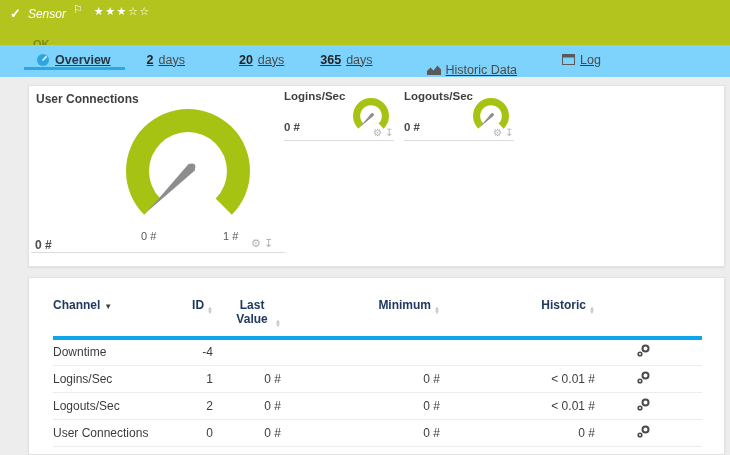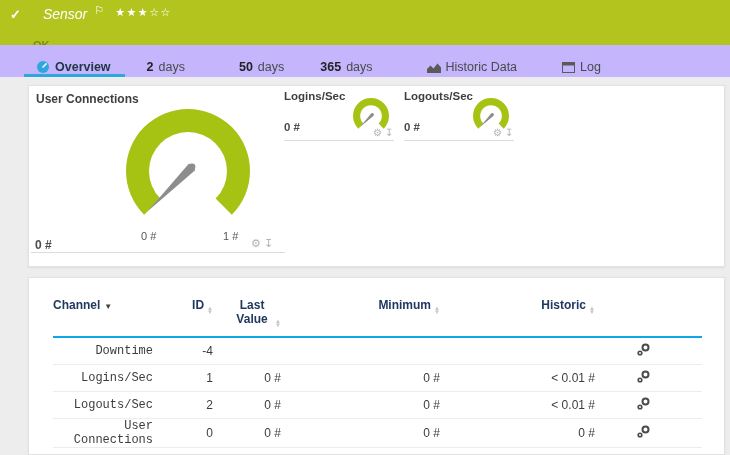--- a/index.html
+++ b/index.html
@@ -11,30 +11,30 @@
     color:#3c3c3c;
   }
 
   
   .sensor-header {
     position:absolute; left:0; top:0; width:730px; height:45px;
     background:#b3c41e; color:#fff; padding:6px 10px 0 10px;
   }
   .sensor-header .row1 { display:flex; align-items:center; gap:7px; }
   .check { font-size:13px; font-weight:bold; color:#fff; }
-  .kind  { font-style:italic; font-size:14px; margin-left:15px; }
+  .kind  { font-style:italic; font-size:12px; margin-left:0; }
   .title { font-size:15px; font-weight:bold; letter-spacing:.2px; }
   .flag  { font-size:11px; position:relative; top:-4px; }
   .stars { font-size:11px; letter-spacing:1.5px; position:relative; top:-2px; margin-left:4px; }
   .status-ok { font-size:11px; font-weight:bold; color:#7e8a10; margin:17px 0 0 23px; }
 
   
   .tabstrip {
     position:absolute; left:0; top:45px; width:730px; height:32px;
-    background:#c4b5fd; display:flex; align-items:flex-end; padding-left:24px;
+    background:#7dd3fc; display:flex; align-items:center; padding-left:24px;text-decoration:underline;
   }
   .tab {
     display:flex; align-items:center; gap:5px;
     font-size:12.5px; color:#4a4a4a; padding:0 4px;
     border-bottom:3px solid transparent; cursor:default; white-space:nowrap;
   }
   .tab .num { font-weight:bold; color:#222; }
   .tab.active { border-bottom-color:#2ea7e0; color:#243746; font-weight:bold; padding:0 14px 0 12px; }
   .tab:nth-child(1){ margin-right:18px; }
   .tab:nth-child(2){ margin-right:46px; }
@@ -66,28 +66,28 @@
   
   table.channels {
     margin:14px 24px 0 24px; width:649px;
     border-collapse:collapse; table-layout:fixed;
   }
   .channels col.c1{width:100px}.channels col.c2{width:64px}.channels col.c3{width:68px}
   .channels col.c4{width:159px}.channels col.c5{width:155px}.channels col.c6{width:103px}
   .channels th {
     font-size:12px; font-weight:bold; color:#21395f;
     text-align:right; vertical-align:top; padding:6px 4px 10px 0;
-    border-bottom:2px solid #0ea5e9;
+    border-bottom:4px solid #0ea5e9;
   }
   .channels th.left { text-align:left; }
   .channels td {
     font-size:12px; color:#3c3c3c; height:27px;
     text-align:right; padding-right:4px; border-bottom:1px solid #ececec;
   }
-  .channels td.left { text-align:right; padding-right:0;font-family:Liberation Mono, monospace; }
+  .channels td.left { text-align:left; padding-right:0; }
   .channels td.iconcell { text-align:center; padding-right:14px; }
   .sort { display:inline-flex; flex-direction:column; color:#c4c4c4; font-size:6px;
           line-height:4px; margin-left:3px; position:relative; top:1px; }
   .sorted { color:#3f3f3f; font-size:8px; margin-left:4px; }
   .wrapspan { display:inline-block; width:40px; text-align:center; }
   .th-flex { display:inline-flex; align-items:flex-end; }
 </style>
 </head>
 <body>
 
@@ -107,21 +107,21 @@
       <circle cx="7" cy="7" r="6" fill="#2ea7e0"></circle>
       <line x1="6.5" y1="7.5" x2="10.6" y2="3.4" stroke="#f4f4f4" stroke-width="1.6"></line>
     </svg>
     <span>Overview</span>
   </div>
   <div class="tab">
     <span class="num">2</span>
     <span>days</span>
   </div>
   <div class="tab">
-    <span class="num">50</span>
+    <span class="num">20</span>
     <span>days</span>
   </div>
   <div class="tab">
     <span class="num">365</span>
     <span>days</span>
   </div>
   <div class="tab">
     <svg width="14" height="11" viewBox="0 0 14 11">
       <polygon points="0,11 0,7 3.5,3.5 6.5,6.5 10.5,1.5 14,5.5 14,11" fill="#5a5a5a"></polygon>
     </svg>

